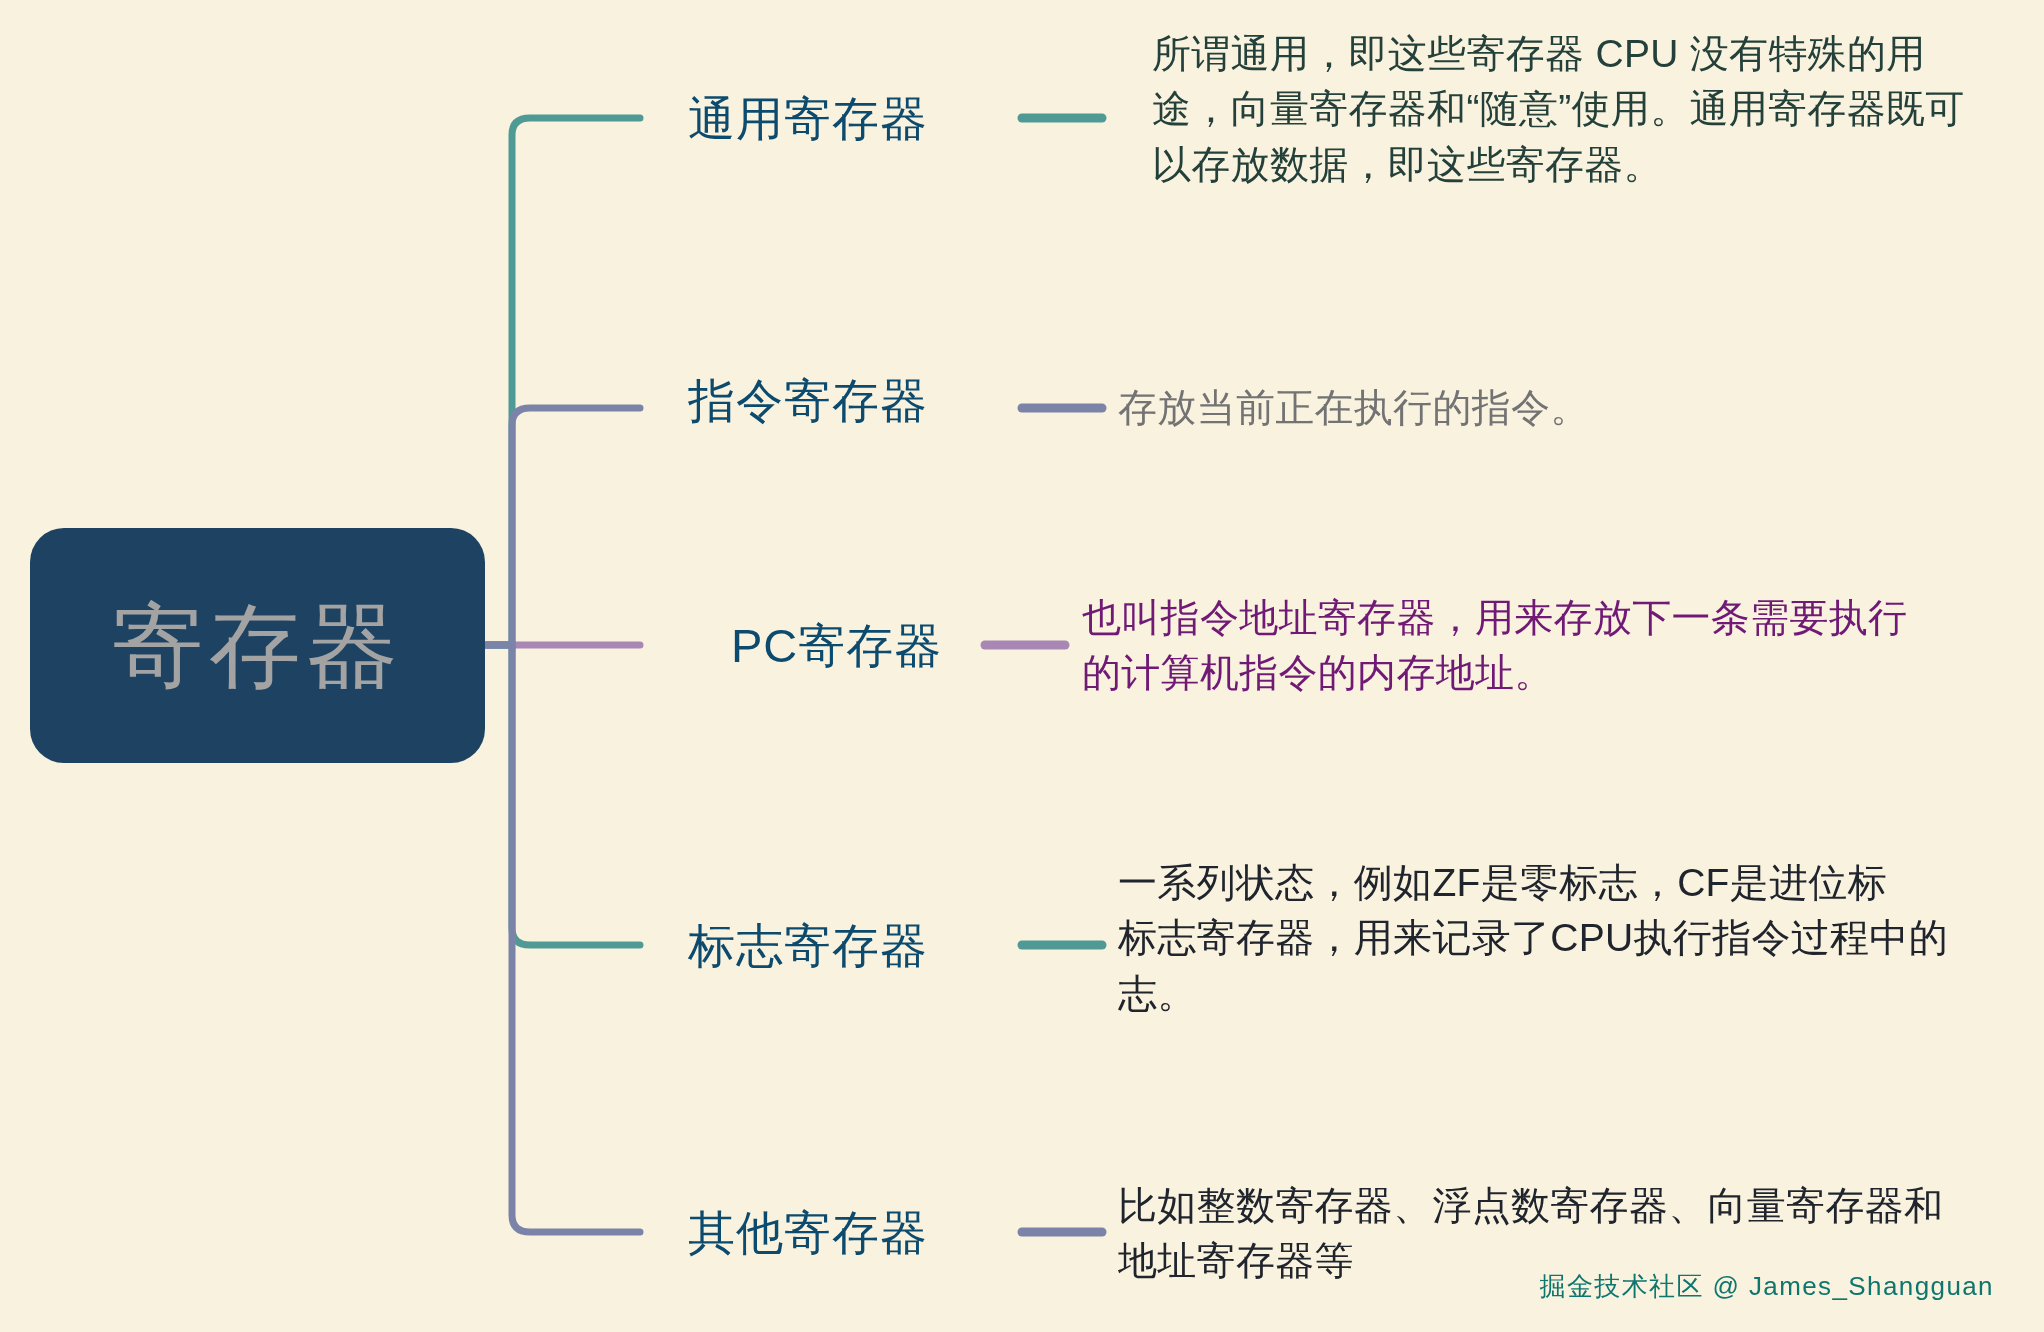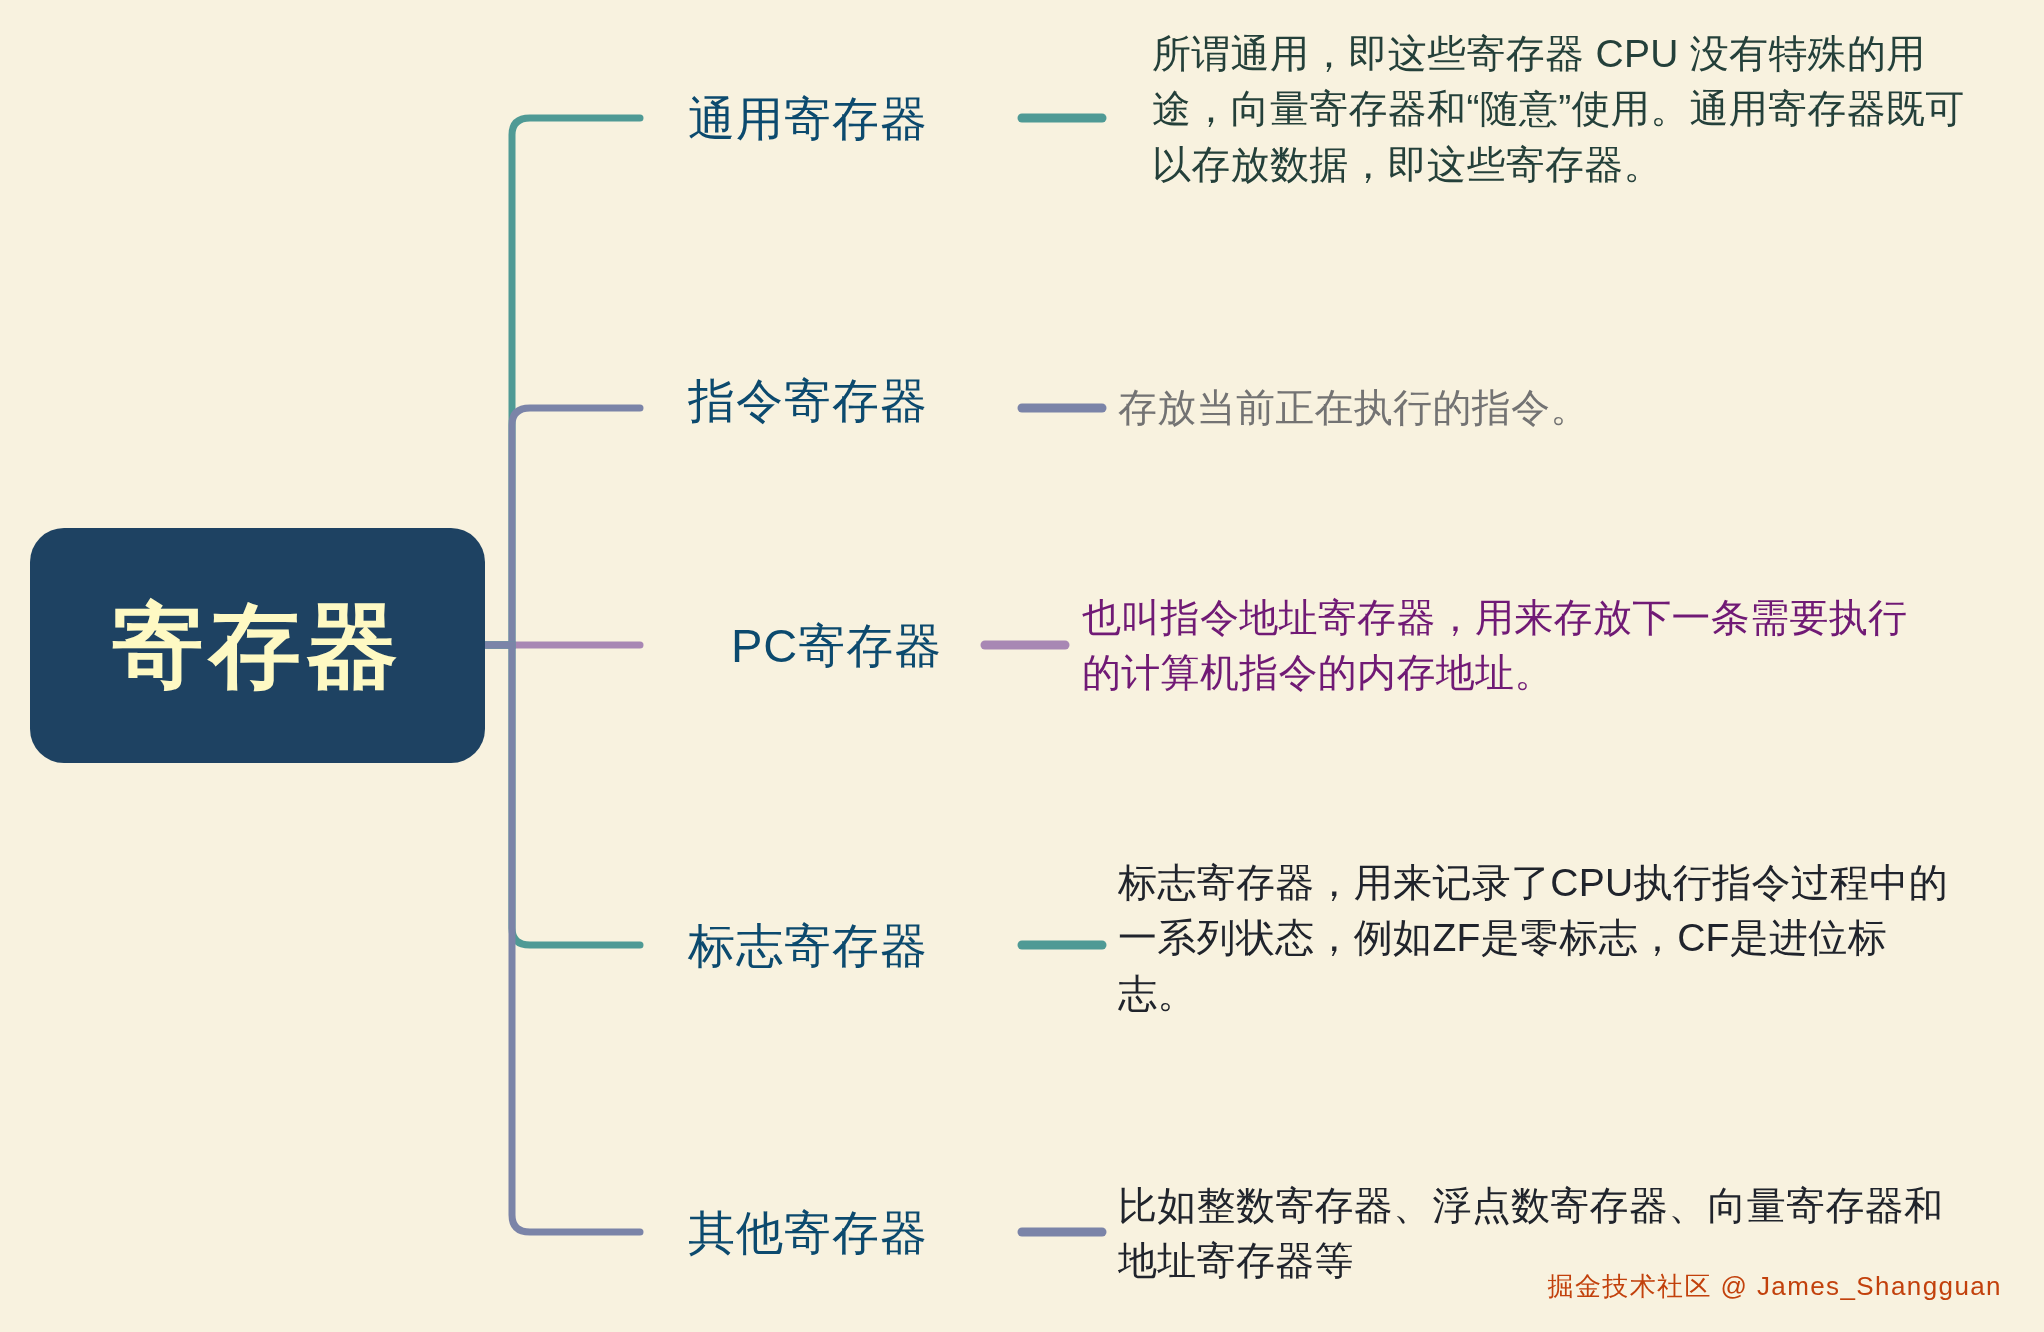--- a/index.html
+++ b/index.html
@@ -35,25 +35,25 @@
     top: 528px;
     width: 455px;
     height: 235px;
     background: #1e4262;
     border-radius: 34px;
     display: flex;
     align-items: center;
     justify-content: center;
   }
   .root-label {
-    color: #fef9c3;
+    color: #a3a3a3;
     font-size: 92px;
     letter-spacing: 5px;
     line-height: 1;
-    font-weight: 700;
+    font-weight: 400;
     white-space: nowrap;
   }
 
   
   .branch-label {
     position: absolute;
     color: #0c4a6e;
     font-size: 47px;
     line-height: 1;
     white-space: nowrap;
@@ -69,24 +69,24 @@
     letter-spacing: 0.3px;
   }
   .desc.teal   { color: #24403a; }
   .desc.slate  { color: #737373; }
   .desc.purple { color: #701a75; }
   .desc.dark   { color: #20242c; }
 
   
   .watermark {
     position: absolute;
-    right: 42px;
+    right: 50px;
     bottom: 28px;
     font-size: 26px;
-    color: #c2410c;
+    color: #0f766e;
     letter-spacing: 1.4px;
     white-space: nowrap;
   }
 </style>
 </head>
 <body>
 
 <div id="canvas">
 
   <svg id="wires" viewBox="0 0 2044 1332" width="2044" height="1332" xmlns="http://www.w3.org/2000/svg">
@@ -125,22 +125,22 @@
   </div>
 
   <div class="branch-label" style="left:688px; top:645px;margin-left:43px;">PC寄存器</div>
   <div class="desc purple" style="left:1082px; top:590px; width:930px;">
     <div>也叫指令地址寄存器，用来存放下一条需要执行</div>
     <div>的计算机指令的内存地址。</div>
   </div>
 
   <div class="branch-label" style="left:688px; top:945px;">标志寄存器</div>
   <div class="desc dark" style="left:1118px; top:855px; width:880px;">
+    <div>一系列状态，例如ZF是零标志，CF是进位标</div>
     <div>标志寄存器，用来记录了CPU执行指令过程中的</div>
-    <div>一系列状态，例如ZF是零标志，CF是进位标</div>
     <div>志。</div>
   </div>
 
   <div class="branch-label" style="left:688px; top:1232px;">其他寄存器</div>
   <div class="desc dark" style="left:1118px; top:1178px; width:900px;">
     <div>比如整数寄存器、浮点数寄存器、向量寄存器和</div>
     <div>地址寄存器等</div>
   </div>
 
   <div class="watermark">掘金技术社区 @ James_Shangguan</div>

